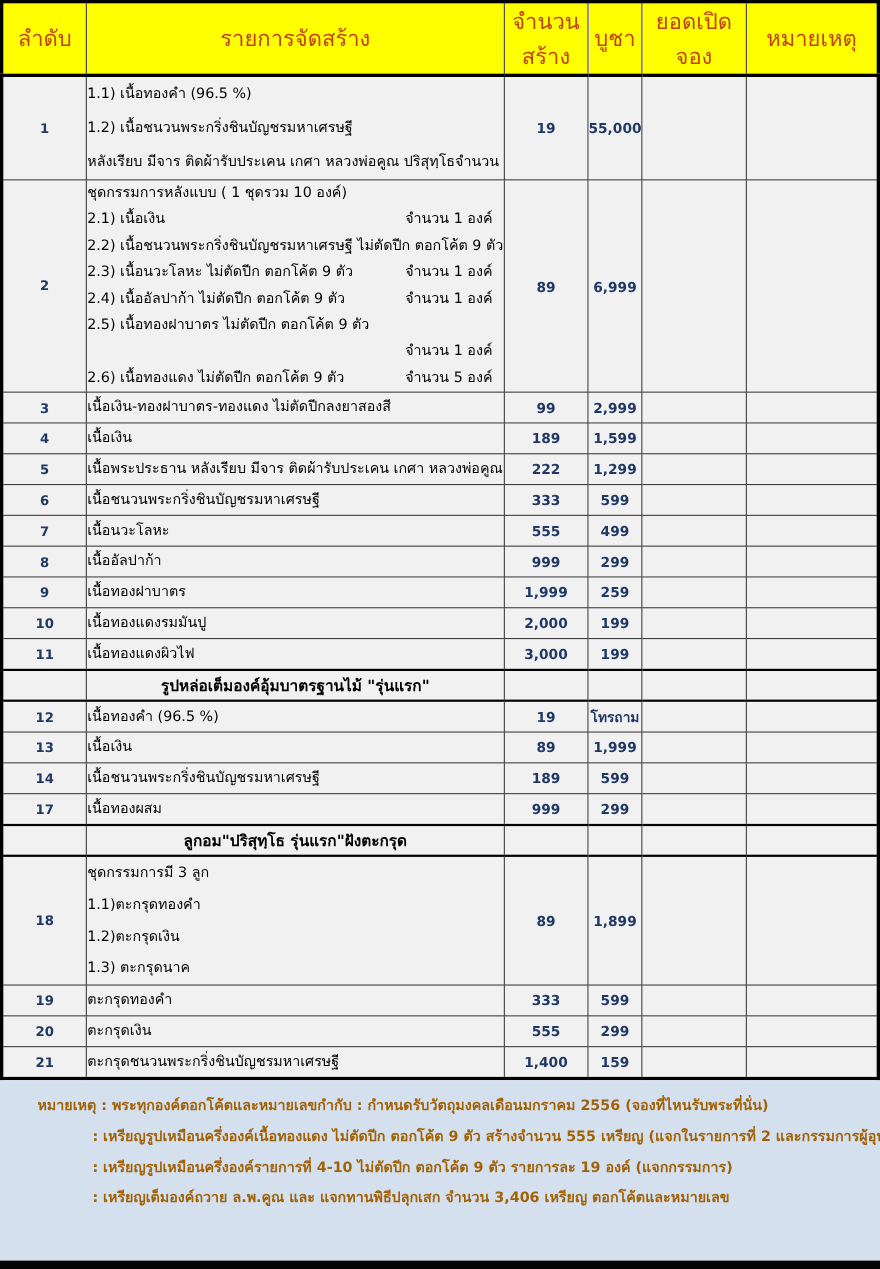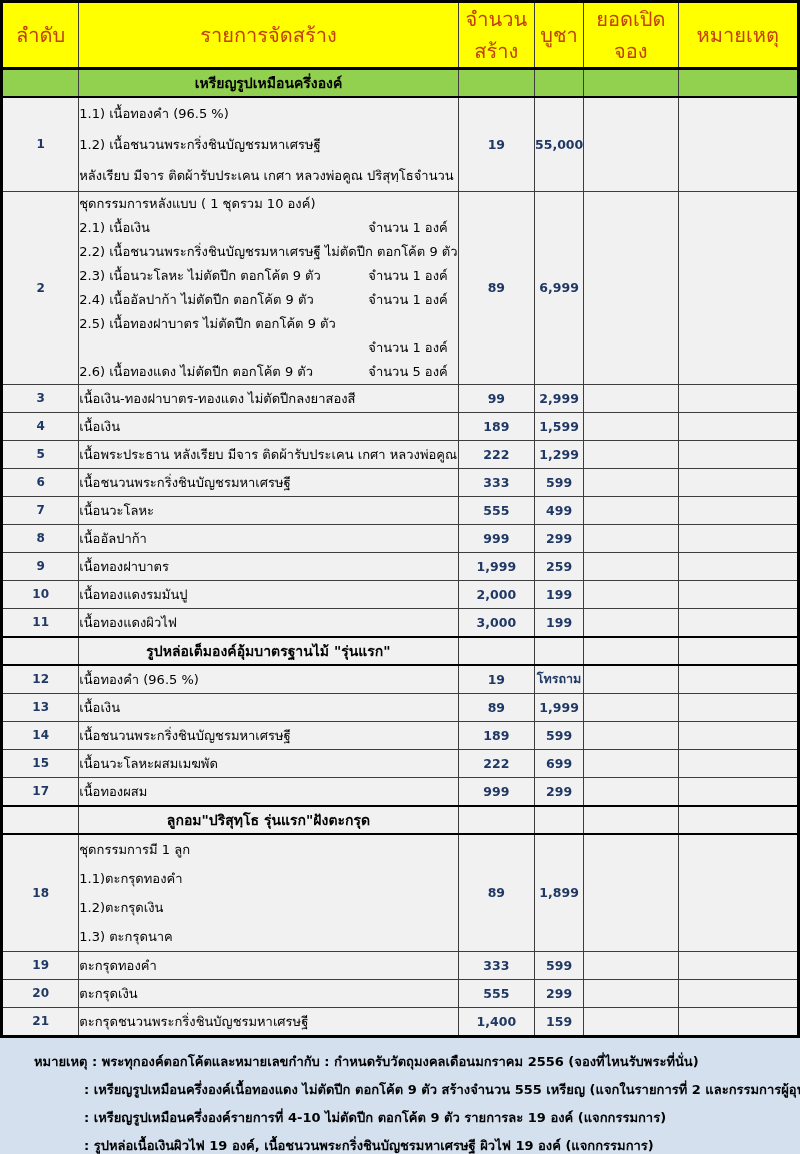--- a/index.html
+++ b/index.html
@@ -49,21 +49,21 @@
   tr.single{height:27px;}
   td.num-cell{
     text-align:center;font-size:12.5px;font-weight:bold;color:#1f3864;
   }
   td.empty-cell{}
   .footer{
     flex:1;background:#d5e0ef;
     padding:10px 0 0 0;
   }
   .note-line{
-    font-size:13px;font-weight:bold;color:#000000;
+    font-size:13px;font-weight:bold;color:#a16207;
     line-height:28px;white-space:nowrap;
     padding-left:84px;
   }
   .note-line.first{padding-left:34px;}
   .bottom-bar{height:8px;background:#050505;}
 </style>
 </head>
 <body>
 
 <div class="page">
@@ -81,28 +81,20 @@
       <tr class="r-head">
         <th>ลำดับ</th>
         <th>รายการจัดสร้าง</th>
         <th>จำนวนสร้าง</th>
         <th>บูชา</th>
         <th>ยอดเปิดจอง</th>
         <th>หมายเหตุ</th>
       </tr>
     </thead>
     <tbody id="tbody">
-        <tr class="r-sec green">
-          <td></td>
-          <td class="sec-title">เหรียญรูปเหมือนครึ่งองค์</td>
-          <td></td>
-          <td></td>
-          <td></td>
-          <td></td>
-        </tr>
         <tr>
           <td class="no-cell">1</td>
           <td class="desc-cell">
             <div class="ln" style="line-height: 31px;">
               <span>1.1) เนื้อทองคำ (96.5 %)</span>
             </div>
             <div class="ln" style="line-height: 31px; align-items: center;">
               <span>1.2) เนื้อชนวนพระกริ่งชินบัญชรมหาเศรษฐี</span>
             </div>
             <div class="ln" style="line-height: 31px;">
@@ -297,32 +289,20 @@
             <div class="ln" style="line-height: 27px;">
               <span>เนื้อชนวนพระกริ่งชินบัญชรมหาเศรษฐี</span>
             </div>
           </td>
           <td class="num-cell">189</td>
           <td class="num-cell">599</td>
           <td class="empty-cell"></td>
           <td class="empty-cell"></td>
         </tr>
         <tr class="single">
-          <td class="no-cell">15</td>
-          <td class="desc-cell">
-            <div class="ln" style="line-height: 27px;">
-              <span>เนื้อนวะโลหะผสมเมฆพัด</span>
-            </div>
-          </td>
-          <td class="num-cell">222</td>
-          <td class="num-cell">699</td>
-          <td class="empty-cell"></td>
-          <td class="empty-cell"></td>
-        </tr>
-        <tr class="single">
           <td class="no-cell">17</td>
           <td class="desc-cell">
             <div class="ln" style="line-height: 27px;">
               <span>เนื้อทองผสม</span>
             </div>
           </td>
           <td class="num-cell">999</td>
           <td class="num-cell">299</td>
           <td class="empty-cell"></td>
           <td class="empty-cell"></td>
@@ -332,21 +312,21 @@
           <td class="sec-title">ลูกอม"ปริสุทฺโธ รุ่นแรก"ฝังตะกรุด</td>
           <td></td>
           <td></td>
           <td></td>
           <td></td>
         </tr>
         <tr>
           <td class="no-cell">18</td>
           <td class="desc-cell">
             <div class="ln" style="line-height: 29px;">
-              <span>ชุดกรรมการมี 1 ลูก</span>
+              <span>ชุดกรรมการมี 3 ลูก</span>
             </div>
             <div class="ln" style="line-height: 29px;">
               <span>1.1)ตะกรุดทองคำ</span>
             </div>
             <div class="ln" style="line-height: 29px;">
               <span>1.2)ตะกรุดเงิน</span>
             </div>
             <div class="ln" style="line-height: 29px;">
               <span>1.3) ตะกรุดนาค</span>
             </div>
@@ -392,19 +372,18 @@
           <td class="empty-cell"></td>
           <td class="empty-cell"></td>
         </tr>
       </tbody>
   </table>
 
   <div class="footer" id="footer">
       <div class="note-line first">หมายเหตุ : พระทุกองค์ตอกโค้ตและหมายเลขกำกับ  : กำหนดรับวัตถุมงคลเดือนมกราคม 2556 (จองที่ไหนรับพระที่นั่น)</div>
       <div class="note-line">: เหรียญรูปเหมือนครึ่งองค์เนื้อทองแดง ไม่ตัดปีก ตอกโค้ต 9 ตัว สร้างจำนวน 555 เหรียญ (แจกในรายการที่ 2 และกรรมการผู้อุปถัมภ์)</div>
       <div class="note-line">: เหรียญรูปเหมือนครึ่งองค์รายการที่ 4-10 ไม่ตัดปีก ตอกโค้ต 9 ตัว รายการละ 19 องค์ (แจกกรรมการ)</div>
-      <div class="note-line">: รูปหล่อเนื้อเงินผิวไฟ 19 องค์, เนื้อชนวนพระกริ่งชินบัญชรมหาเศรษฐี ผิวไฟ 19 องค์ (แจกกรรมการ)</div>
       <div class="note-line">: เหรียญเต็มองค์ถวาย ล.พ.คูณ และ แจกทานพิธีปลุกเสก จำนวน 3,406 เหรียญ ตอกโค้ตและหมายเลข</div>
     </div>
 
   <div class="bottom-bar"></div>
 
 </div>
 
 </body></html>

